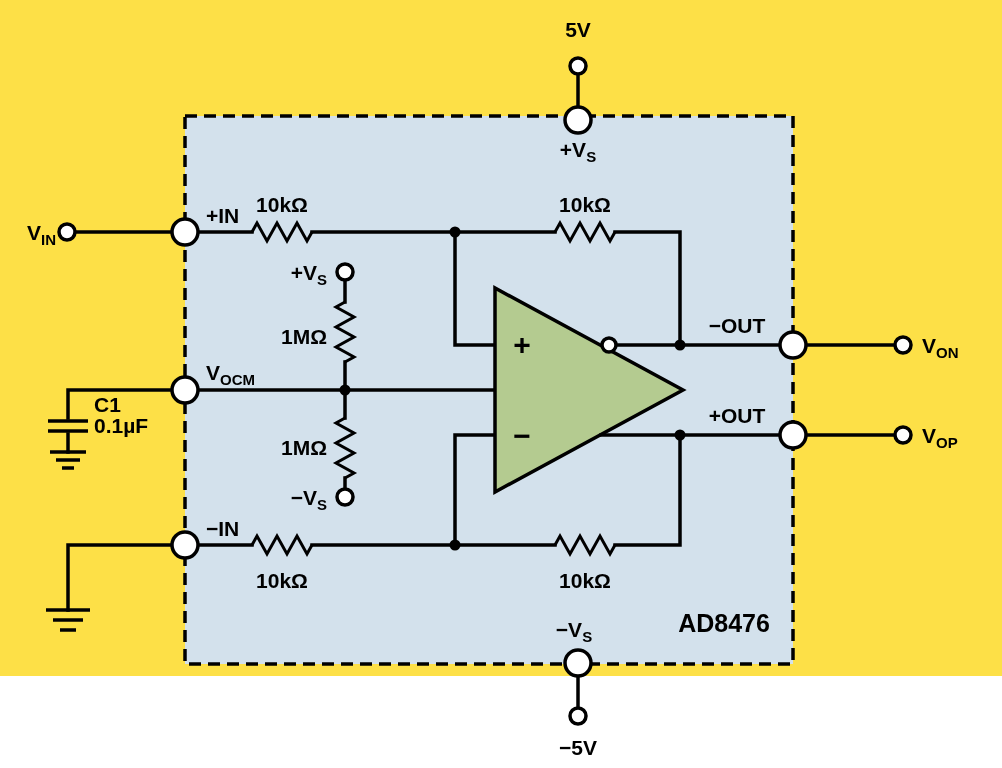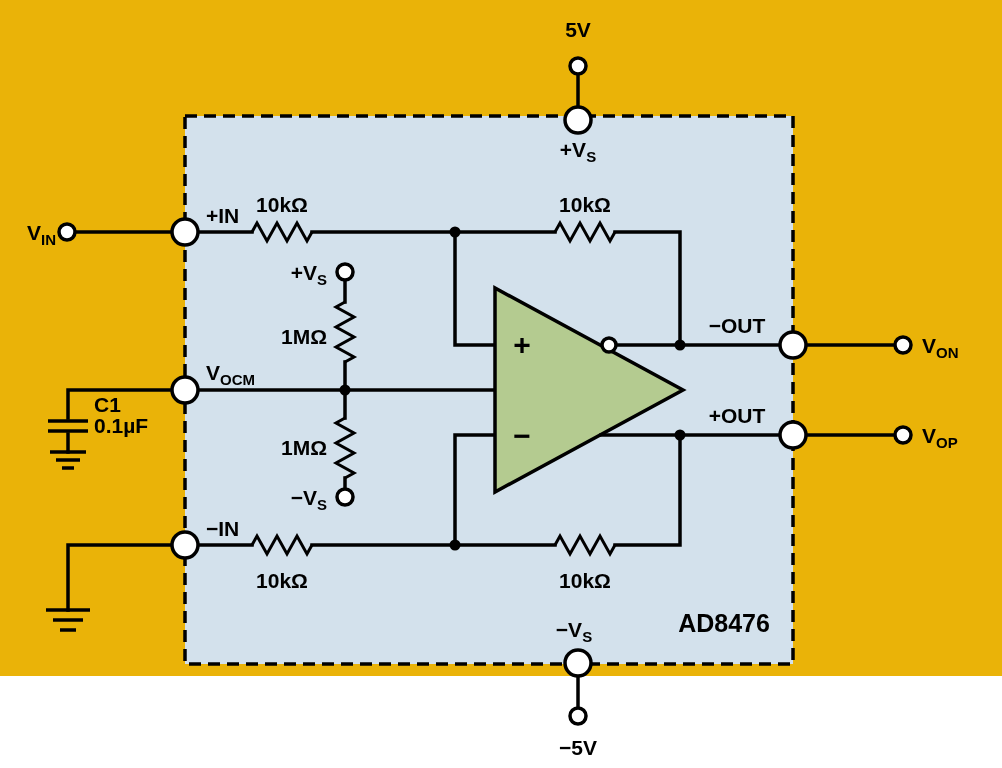--- a/index.html
+++ b/index.html
@@ -7,21 +7,21 @@
     padding: 0;
     background: #ffffff;
     width: 1002px;
     height: 768px;
     overflow: hidden;
   }
   .stage {
     position: relative;
     width: 1002px;
     height: 676px;
-    background: #eab308;
+    background: #fde047;
   }
   svg { display: block; }
   .wire {
     stroke: #000000;
     stroke-width: 3.5;
     fill: none;
     stroke-linecap: square;
     stroke-linejoin: miter;
   }
   .component {

